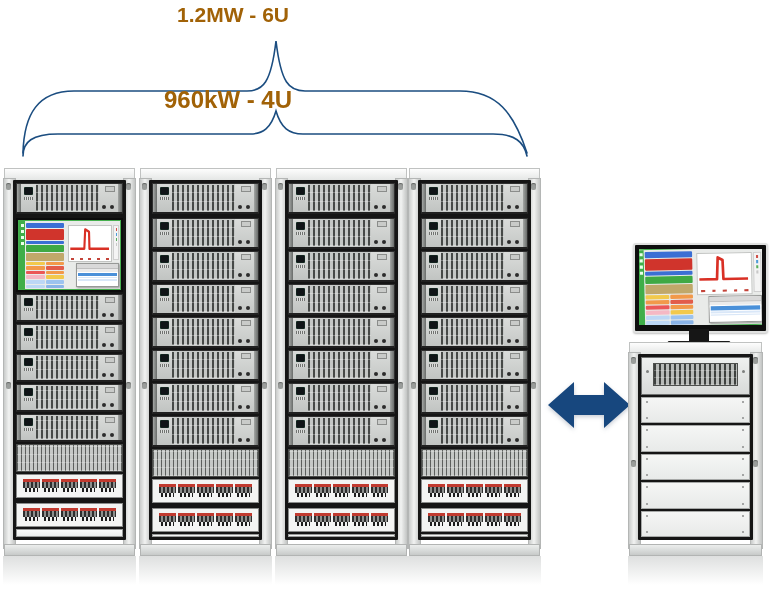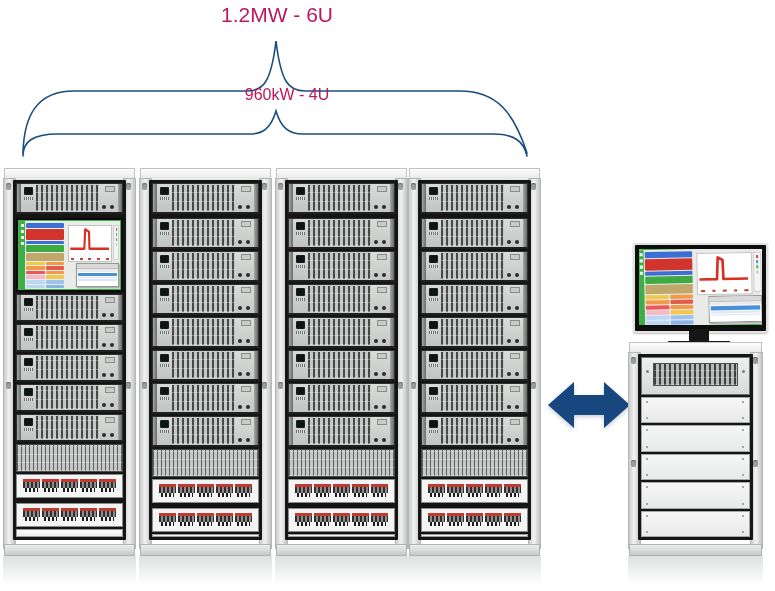--- a/index.html
+++ b/index.html
@@ -1,22 +1,22 @@
 <!DOCTYPE html>
 <html><head>
 <meta charset="utf-8">
 <style>
   html,body{margin:0;padding:0;background:#fff;}
   #stage{position:relative;width:775px;height:591px;background:#fff;overflow:hidden;
          font-family:"Liberation Sans",sans-serif;}
 
   
-  .cap-label{position:absolute;font-weight:400;color:#be185d;text-align:center;}
+  .cap-label{position:absolute;font-weight:700;color:#a16207;text-align:left;}
   #lbl-top{left:177px;top:3px;width:200px;font-size:21px;}
-  #lbl-mid{left:187px;top:86px;width:200px;font-size:16px;}
+  #lbl-mid{left:164px;top:86px;width:200px;font-size:24px;}
   #lbl-pcc{left:660px;top:210px;width:100px;font-size:21px;letter-spacing:1px;}
 
   #braces{position:absolute;left:0;top:0;}
   #arrow{position:absolute;left:546px;top:376px;filter:drop-shadow(0 2px 2px rgba(40,60,90,.25));}
 
   
   .rack{position:absolute;top:168px;width:133px;height:388px;}
   .pcc-rack{position:absolute;left:628px;top:342px;width:135px;height:214px;}
   .cap{position:absolute;left:1px;right:1px;top:0;height:12px;
        background:linear-gradient(#fdfdfd,#e2e4e3);border:1px solid #c0c2c1;}

